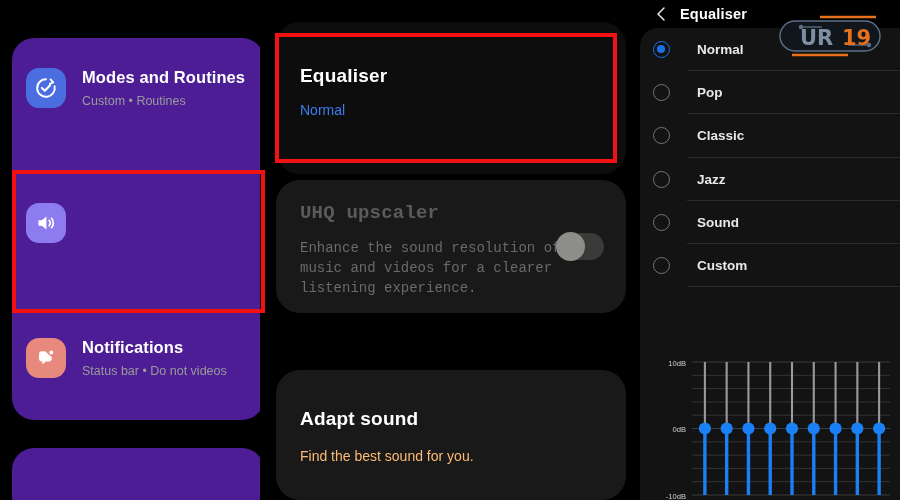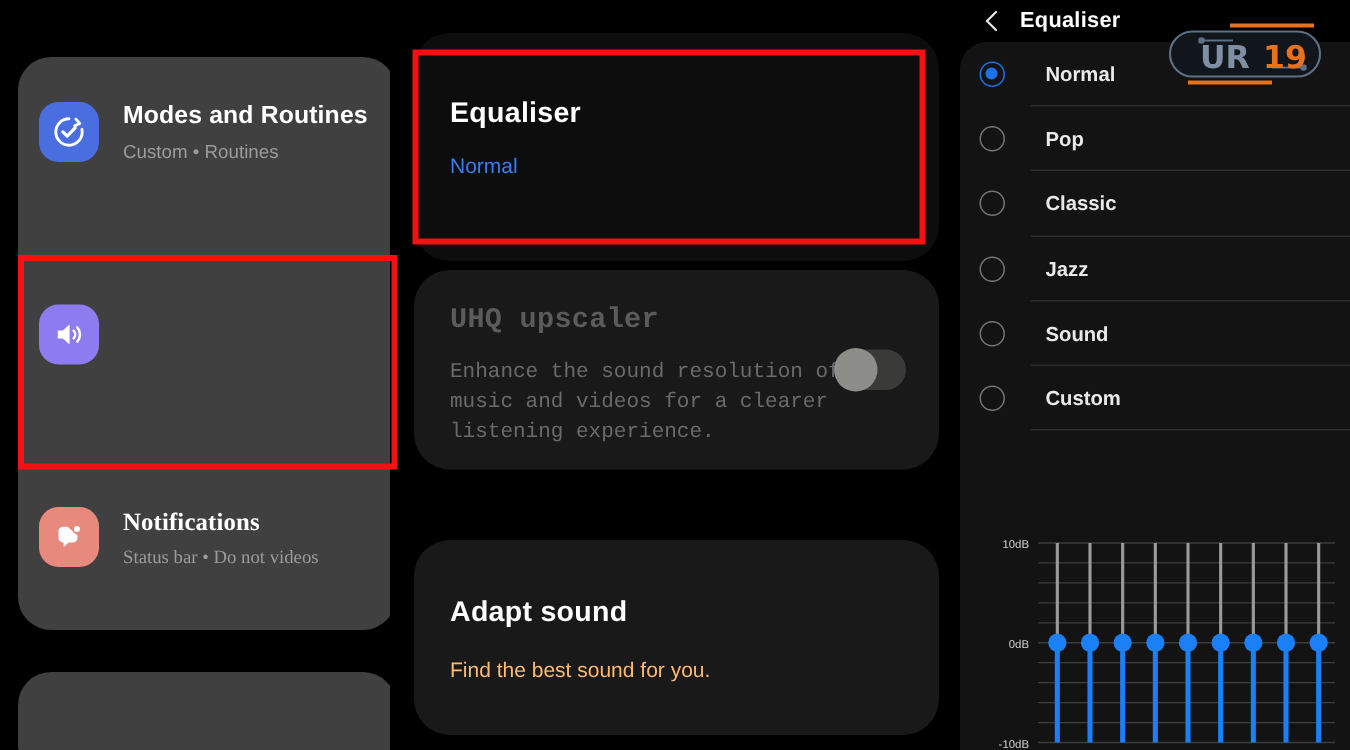--- a/index.html
+++ b/index.html
@@ -11,21 +11,21 @@
   }
   #root { position: relative; width: 900px; height: 500px; background: #000; }
 
   
   .left-panel {
     position: absolute; left: 0; top: 0; width: 260px; height: 500px;
     background: #000; overflow: hidden;
   }
   .settings-card {
     position: absolute; left: 12px; width: 252px;
-    background: #404040; border-radius: 22px;
+    background: #4c1d95; border-radius: 22px;
   }
   #card-main { top: 38px; height: 382px; }
   #card-bottom { top: 448px; height: 70px; }
 
   .settings-row {
     position: absolute; left: 0; width: 252px; height: 100px;
     display: flex; align-items: center; padding-left: 14px;
   }
   .row-icon {
     width: 40px; height: 40px; border-radius: 13px;
@@ -45,21 +45,21 @@
   .mid-panel {
     position: absolute; left: 260px; top: 0; width: 380px; height: 500px;
     background: #000; overflow: hidden;
   }
   .mid-card {
     position: absolute; left: 16px; width: 350px;
     background: #191919; border-radius: 24px;
   }
   #mid-card-eq { top: 22px; height: 152px; background:#0d0d0d; }
   #mid-card-uhq { top: 180px; height: 133px; font-family: Liberation Mono, monospace; }
-  #mid-card-adapt { top: 360px; height: 130px; }
+  #mid-card-adapt { top: 370px; height: 130px; }
 
   .mid-title {
     position: absolute; left: 24px; color: #ffffff;
     font-size: 19px; font-weight: 700; letter-spacing: .2px;
   }
   .mid-sub {
     position: absolute; left: 24px; font-size: 14px; line-height: 20px;
   }
   .eq-value { color: #3b7df0; }
   .dim-title { color: #5b5b5b !important; }
@@ -169,21 +169,21 @@
       <div class="settings-row" style="top:135px;">
         <div class="row-icon" style="background:#8d7bf0;">
           <svg width="24" height="24" viewBox="0 0 24 24" aria-hidden="true">
             <path d="M4.5 9.3h3.3L12.4 5.4v13.2L7.8 14.7H4.5z" fill="#fff"></path>
             <path d="M15.1 9.4a3.8 3.8 0 0 1 0 5.2" fill="none" stroke="#fff" stroke-width="1.7" stroke-linecap="round"></path>
             <path d="M17.5 7.3a7 7 0 0 1 0 9.4" fill="none" stroke="#fff" stroke-width="1.7" stroke-linecap="round"></path>
           </svg>
         </div>
       </div>
 
-      <div class="settings-row" style="top:270px;font-family:Liberation Serif, serif;">
+      <div class="settings-row" style="top:270px;">
         <div class="row-icon" style="background:#e8897d;">
           <svg width="24" height="24" viewBox="0 0 24 24" aria-hidden="true">
             <path d="M11 5.2h-3a3 3 0 0 0-3 3v4.4a3 3 0 0 0 3 3h.4v3l3.4-3h2.9a3 3 0 0 0 3-3V11" fill="#fff"></path>
             <circle cx="17.3" cy="6.6" r="2.6" fill="#fff" stroke="#e8897d" stroke-width="1.2"></circle>
           </svg>
         </div>
         <div class="row-text">
           <div class="row-title">Notifications</div>
           <div class="row-sub">Status bar • Do not videos</div>
         </div>

